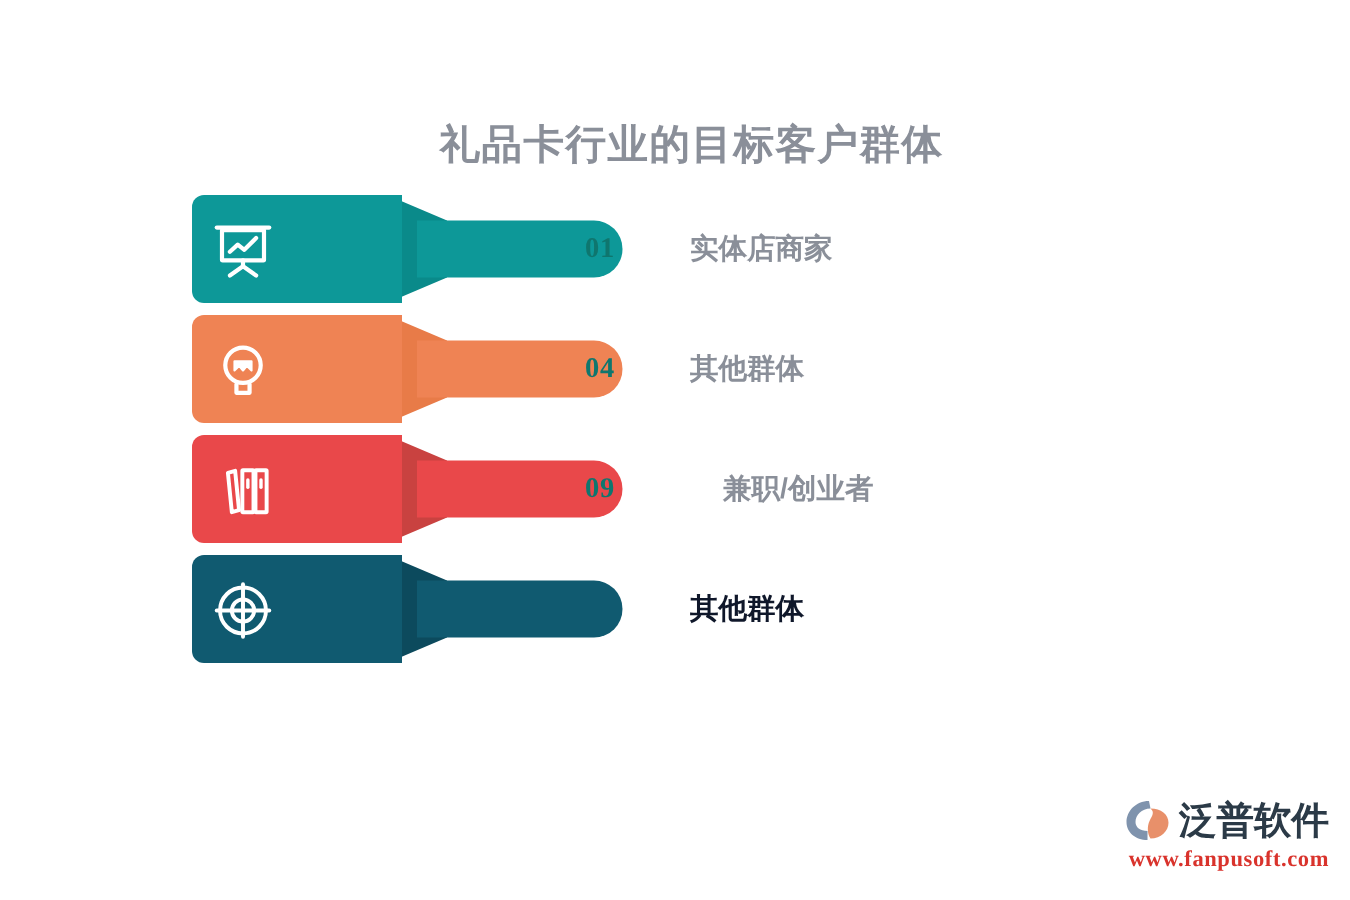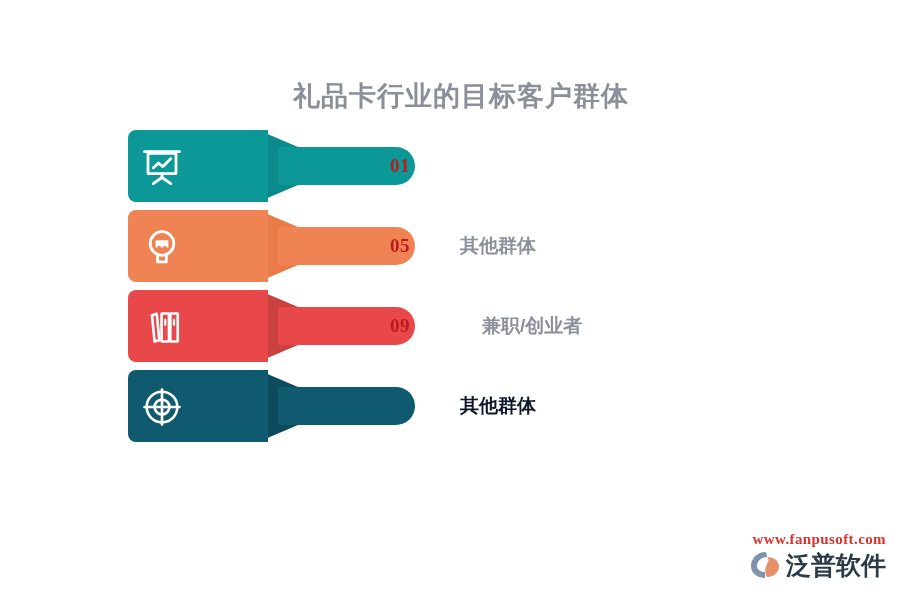--- a/index.html
+++ b/index.html
@@ -85,21 +85,21 @@
   .row-number {
     position: absolute;
     top: 0;
     left: 128px;
     width: 290px;
     height: 72px;
     display: flex;
     align-items: center;
     justify-content: flex-end;
     padding-right: 8px;
-    color: #b91c1c;
+    color: #0f766e;
     font-size: 19px;
     font-weight: bold;
     font-family: "Liberation Serif", "DejaVu Serif", serif;
     letter-spacing: 0.5px;
     text-align: center;
   }
 
   .row-label {
     position: absolute;
     top: 0;
@@ -173,38 +173,39 @@
         <svg viewBox="0 0 48 48" xmlns="http://www.w3.org/2000/svg" fill="none" stroke="#ffffff" stroke-width="3.2" stroke-linecap="round" stroke-linejoin="round">
           <line x1="4" y1="6.5" x2="44" y2="6.5"></line>
           <rect x="8" y="8.5" width="32" height="23" rx="0.5"></rect>
           <polyline points="14,25 20,19.5 25,23.5 34,14.5"></polyline>
           <line x1="24" y1="31.5" x2="24" y2="36"></line>
           <line x1="24" y1="36" x2="14" y2="43"></line>
           <line x1="24" y1="36" x2="34" y2="43"></line>
         </svg>
       </div>
       <div class="row-number">01</div>
+      <div class="row-label indent-0" style="color: rgb(138, 143, 153);">实体店商家</div>
     </div>
 
     <div class="row">
       <div class="row-graphic">
         <svg viewBox="0 0 304 72" xmlns="http://www.w3.org/2000/svg">
           <path d="M 130 0 L 170 17 L 170 55 L 130 72 Z" fill="#e87b48"></path>
           <path d="M 150 17 L 268 17 A 19 19 0 0 1 268 55 L 150 55 Z" fill="#ef8354"></path>
           <path d="M 8 0 L 140 0 L 140 72 L 8 72 A 8 8 0 0 1 0 64 L 0 8 A 8 8 0 0 1 8 0 Z" fill="#ef8354"></path>
         </svg>
       </div>
       <div class="row-icon">
         <svg viewBox="0 0 48 48" xmlns="http://www.w3.org/2000/svg" fill="none" stroke="#ffffff" stroke-width="3.2" stroke-linecap="round" stroke-linejoin="round">
           <circle cx="24" cy="20" r="13.5"></circle>
           <path d="M 17.5 17 L 17.5 24 L 21 20.5 L 24 24 L 27 20.5 L 30.5 24 L 30.5 17 Z" fill="#ffffff" stroke="#ffffff" stroke-width="1.6"></path>
           <path d="M 19 34.5 L 19 41 L 29 41 L 29 34.5"></path>
         </svg>
       </div>
-      <div class="row-number">05</div>
+      <div class="row-number">04</div>
       <div class="row-label indent-0" style="color: rgb(138, 143, 153);">其他群体</div>
     </div>
 
     <div class="row">
       <div class="row-graphic">
         <svg viewBox="0 0 304 72" xmlns="http://www.w3.org/2000/svg">
           <path d="M 130 0 L 170 17 L 170 55 L 130 72 Z" fill="#c94240"></path>
           <path d="M 150 17 L 268 17 A 19 19 0 0 1 268 55 L 150 55 Z" fill="#e9484a"></path>
           <path d="M 8 0 L 140 0 L 140 72 L 8 72 A 8 8 0 0 1 0 64 L 0 8 A 8 8 0 0 1 8 0 Z" fill="#e9484a"></path>
         </svg>
@@ -237,23 +238,23 @@
           <line x1="24" y1="4" x2="24" y2="44"></line>
           <line x1="4" y1="24" x2="44" y2="24"></line>
         </svg>
       </div>
       <div class="row-label indent-0" style="color: #0f172a;">其他群体</div>
     </div>
 
   </div>
 
   <div id="brand-watermark">
-    <div id="brand-url" style="color: rgb(217, 51, 44);">www.fanpusoft.com</div>
     <div id="brand-logo-row">
       <svg id="brand-mark" viewBox="0 0 32 30" xmlns="http://www.w3.org/2000/svg">
         <path d="M 16 2 C 7 2 1 9 1 16 C 1 23 7 28 15 28 L 15 22 C 10 22 7 19.5 7 16 C 7 11.5 11 7 17 7 Z" fill="#7f93ad"></path>
         <path d="M 17 7 C 24 7 29 11 29 16.5 C 29 22 24 27 17 27 C 15 24 14.5 19 16.5 15 C 18 12 20 9.5 17 7 Z" fill="#e8906a"></path>
       </svg>
       <span id="brand-name" style="color: rgb(43, 58, 71);">泛普软件</span>
     </div>
+    <div id="brand-url" style="color: rgb(217, 51, 44);">www.fanpusoft.com</div>
   </div>
 
 </div>
 
 </body></html>

